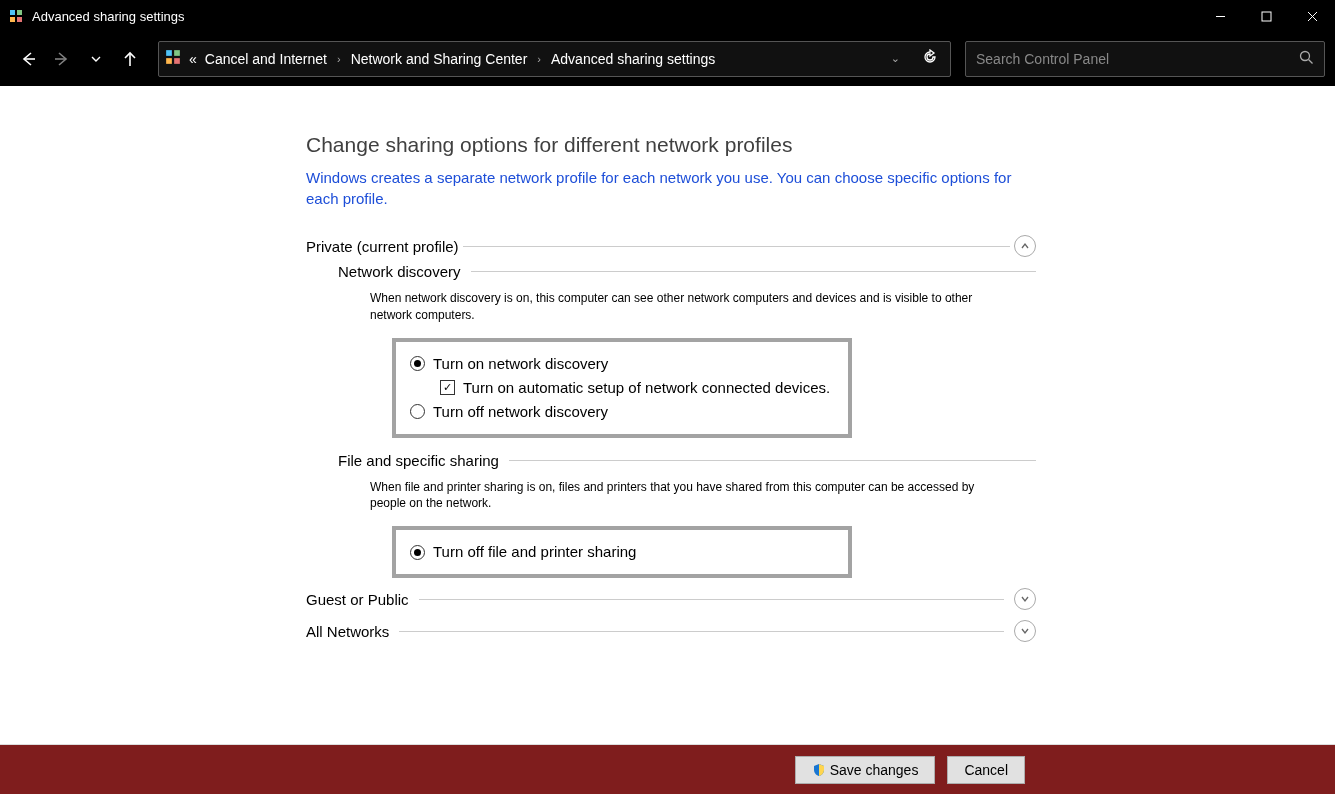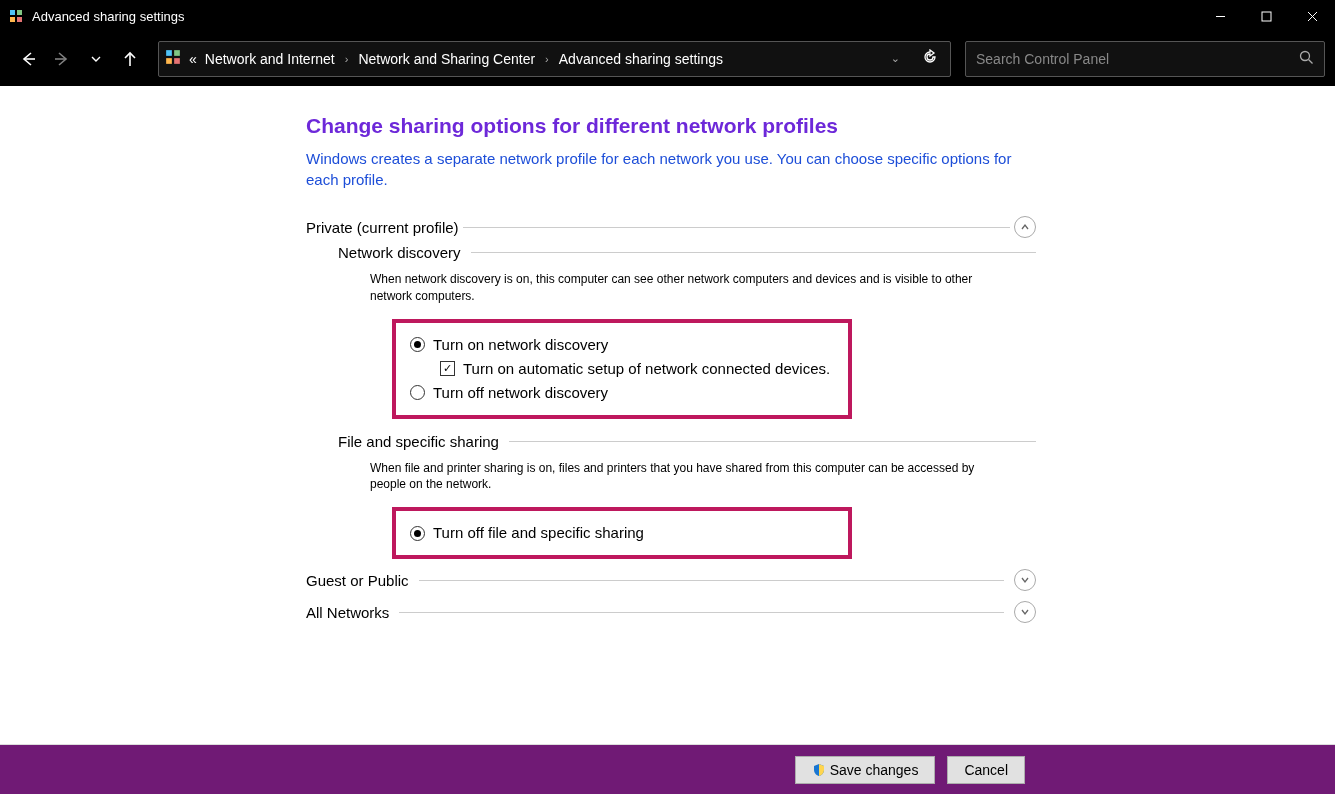--- a/index.html
+++ b/index.html
@@ -82,24 +82,25 @@
     flex:1;
     background:#fff;
     overflow:auto;
     padding: 28px 0 0 0;
   }
   .inner {
     width: 730px;
     margin-left: 306px;
   }
   .page-title {
-    color:#6d28d9;
+    color:#404040;
     font-size:21px;
-    font-weight:700;
+    font-weight:400;
     margin-bottom:10px;
+    margin-top:19px;
   }
   .page-desc {
     color:#1d4ed8;
     font-size:15px;
     line-height:1.4;
     margin-bottom:26px;
   }
   .section-header {
     display:flex;
     align-items:center;
@@ -122,21 +123,21 @@
   .sub-desc {
     margin:10px 0 14px 64px;
     font-size:12px;
     line-height:1.4;
     max-width:640px;
   }
   .option-group {
     margin-left:86px;
     padding:10px 14px;
   }
-  .redbox { border:4px solid #be185d; width:460px;}
+  .redbox { border:4px solid #a3a3a3; width:460px;}
   .option-row {
     display:flex;align-items:center;gap:8px;
     font-size:15px;
     line-height:1.6;
   }
   .nested { margin-left:30px; }
   .radio {
     width:15px;height:15px;border:1.5px solid #333;border-radius:50%;
     display:inline-flex;align-items:center;justify-content:center;
     flex-shrink:0;
@@ -149,21 +150,21 @@
   }
   .collapsed-section{
     display:flex;align-items:center;gap:10px;
     margin:10px 0 0 0;
   }
   .collapsed-section .label{font-size:15px;white-space:nowrap;}
   .collapsed-section .line{flex:1;height:1px;background:#ccc;}
   
   .footer{
     height:50px;
-    background:#701a75;
+    background:#7f1d1d;
     border-top:1px solid #ddd;
     display:flex;
     align-items:center;
     justify-content:flex-end;
     padding-right:310px;
     gap:12px;
   }
   .btn{
     height:28px;
     padding:0 16px;
@@ -237,21 +238,21 @@
   <div class="addressbar">
     <span>
       <svg width="16" height="16" viewBox="0 0 14 14">
           <rect x="1" y="1" width="5" height="5" fill="#4fc3f7"></rect>
           <rect x="8" y="1" width="5" height="5" fill="#81c784"></rect>
           <rect x="1" y="8" width="5" height="5" fill="#ffb74d"></rect>
           <rect x="8" y="8" width="5" height="5" fill="#e57373"></rect>
         </svg>
     </span>
     <span class="crumb">«</span>
-    <span class="crumb">Network and Internet</span>
+    <span class="crumb">Cancel and Internet</span>
     <span class="sep">›</span>
     <span class="crumb">Network and Sharing Center</span>
     <span class="sep">›</span>
     <span class="crumb">Advanced sharing settings</span>
     <span class="spacer"></span>
     <span style="color:#aaa;font-size:11px;padding:0 8px;">⌄</span>
     <span style="padding:0 6px;">
       <svg width="16" height="16" viewBox="0 0 16 16">
           <path d="M13 8 A5 5 0 1 1 8 3 L8 1 L12 4 L8 7 L8 5 A3 3 0 1 0 11 8 Z" fill="none" stroke="#fff" stroke-width="1.3"></path>
         </svg>
@@ -305,21 +306,21 @@
     </div>
 
     <div class="subsection-title" style="margin-top:14px">
       <span>File and specific sharing</span>
       <span class="line"></span>
     </div>
     <p class="sub-desc">When file and printer sharing is on, files and printers that you have shared from this computer can be accessed by people on the network.</p>
     <div class="option-group redbox">
       <div class="option-row">
         <span class="radio checked"></span>
-        <span>Turn off file and specific sharing</span>
+        <span>Turn off file and printer sharing</span>
       </div>
     </div>
 
     <div class="collapsed-section">
       <span class="label">Guest or Public</span>
       <span class="line"></span>
       <span class="chev-circle">
         <svg width="10" height="10" viewBox="0 0 10 10">
             <path d="M2 3 L5 7 L8 3" fill="none" stroke="#666" stroke-width="1.3"></path>
           </svg>

